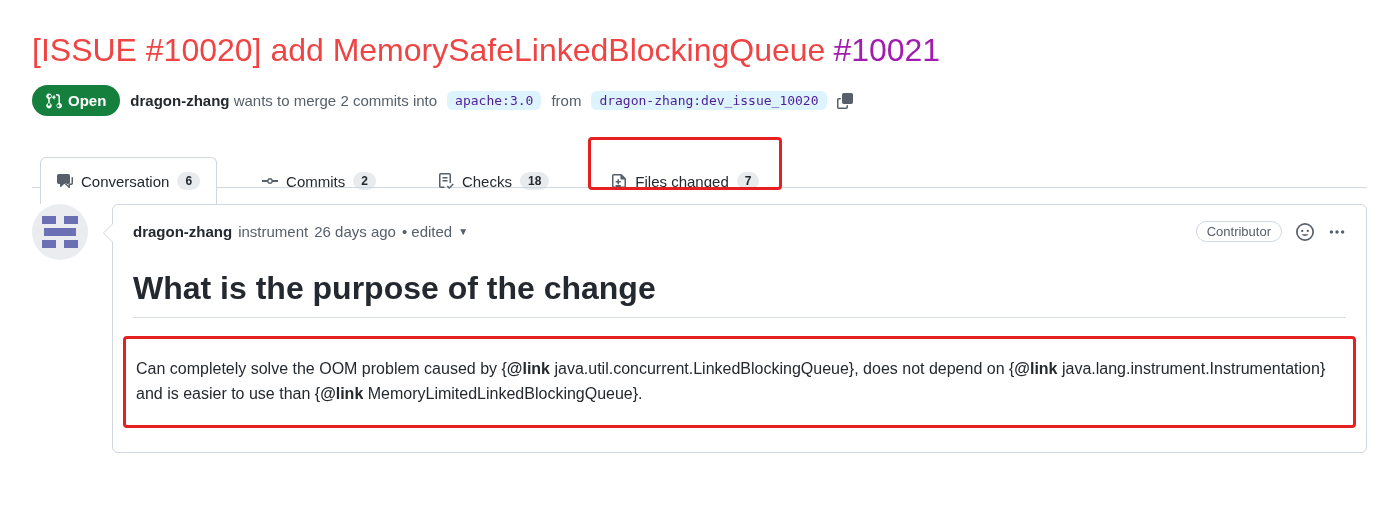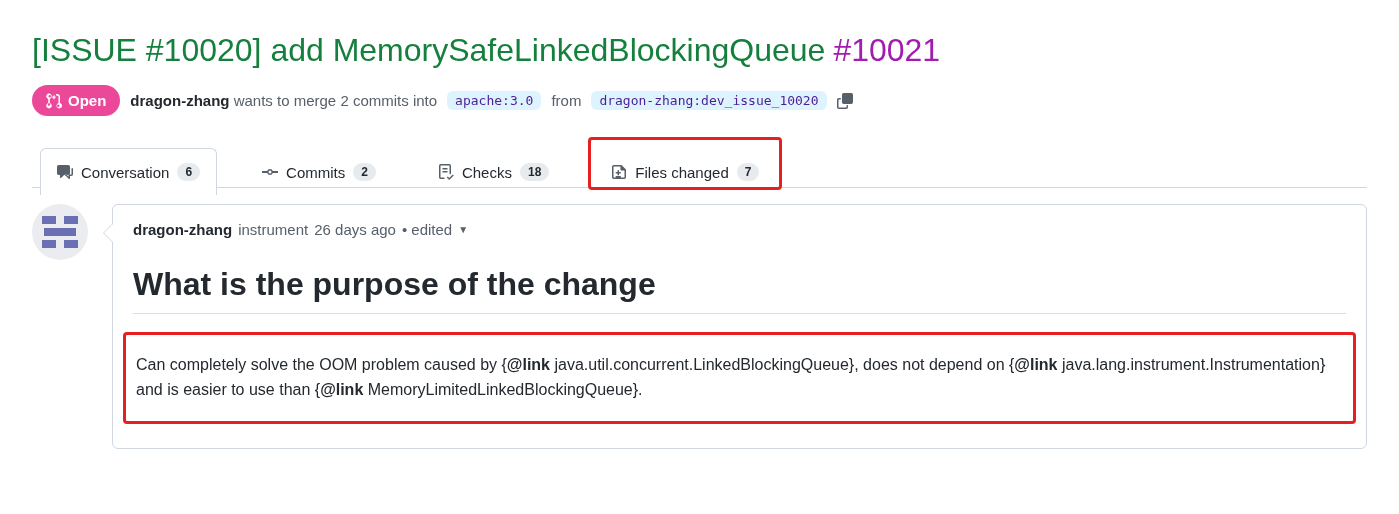--- a/index.html
+++ b/index.html
@@ -14,40 +14,40 @@
   .title-row {
     display: flex;
     align-items: baseline;
     flex-wrap: wrap;
     gap: 8px;
     margin-bottom: 16px;
   }
   .title-main {
     font-size: 32px;
     font-weight: 400;
-    color: #15803d;
+    color: #ef4444;
   }
   .title-num {
     font-size: 32px;
     font-weight: 300;
     color: #a21caf;
   }
   .meta-row {
     display: flex;
     align-items: center;
     gap: 10px;
     margin-bottom: 24px;
     font-size: 15px;
     color: #57606a;
   }
   .state-badge {
     display: inline-flex;
     align-items: center;
     gap: 6px;
-    background: #ec4899;
+    background: #15803d;
     color: #fff;
     font-weight: 600;
     font-size: 15px;
     padding: 7px 14px;
     border-radius: 999px;
   }
   .state-badge svg { fill: #fff; }
   .author-bold { font-weight: 600; color: #24292f; }
   .branch-chip {
     display: inline-block;
@@ -73,21 +73,21 @@
     display: flex;
     align-items: center;
     gap: 8px;
     padding: 14px 16px;
     font-size: 15px;
     color: #24292f;
     cursor: pointer;
     border: 1px solid transparent;
     border-bottom: none;
     position: relative;
-    top: 8px;
+    top: 17px;
   }
   .tab.active {
     background: #fff;
     border-color: #d0d7de;
     border-radius: 6px 6px 0 0;
   }
   .tab .count {
     background: #d0d7de80;
     color: #24292f;
     font-size: 12px;
@@ -264,20 +264,35 @@
   </div>
   <div class="comment-box">
     <div class="comment-head">
       <div class="left">
         <span class="who">dragon-zhang</span>
         <span> instrument </span>
         <span>26 days ago</span>
         <span> • edited</span>
         <span class="caret-down">▼</span>
       </div>
+      <div class="right">
+        <span class="role-pill">Contributor</span>
+        <span class="icon-btn">
+          <svg width="18" height="18" viewBox="0 0 16 16">
+              <path d="M8 0a8 8 0 1 0 0 16A8 8 0 0 0 8 0zm0 1.5a6.5 6.5 0 1 1 0 13 6.5 6.5 0 0 1 0-13zM5.5 6a1 1 0 1 0 0 2 1 1 0 0 0 0-2zm5 0a1 1 0 1 0 0 2 1 1 0 0 0 0-2zM5 10c.67 1 1.67 1.5 3 1.5S10.33 11 11 10"></path>
+            </svg>
+        </span>
+        <span class="icon-btn">
+          <svg width="18" height="18" viewBox="0 0 16 16">
+              <circle cx="3" cy="8" r="1.5"></circle>
+              <circle cx="8" cy="8" r="1.5"></circle>
+              <circle cx="13" cy="8" r="1.5"></circle>
+            </svg>
+        </span>
+      </div>
     </div>
     <div class="comment-body">
       <div class="section-title">What is the purpose of the change</div>
       <div class="desc-box">
         <span>Can completely solve the OOM problem caused by {</span><span class="strong">@link</span><span> java.util.concurrent.LinkedBlockingQueue}, does not depend on {</span><span class="strong">@link</span><span> java.lang.instrument.Instrumentation} and is easier to use than {</span><span class="strong">@link</span><span> MemoryLimitedLinkedBlockingQueue}.</span>
       </div>
     </div>
   </div>
 </div>
 

